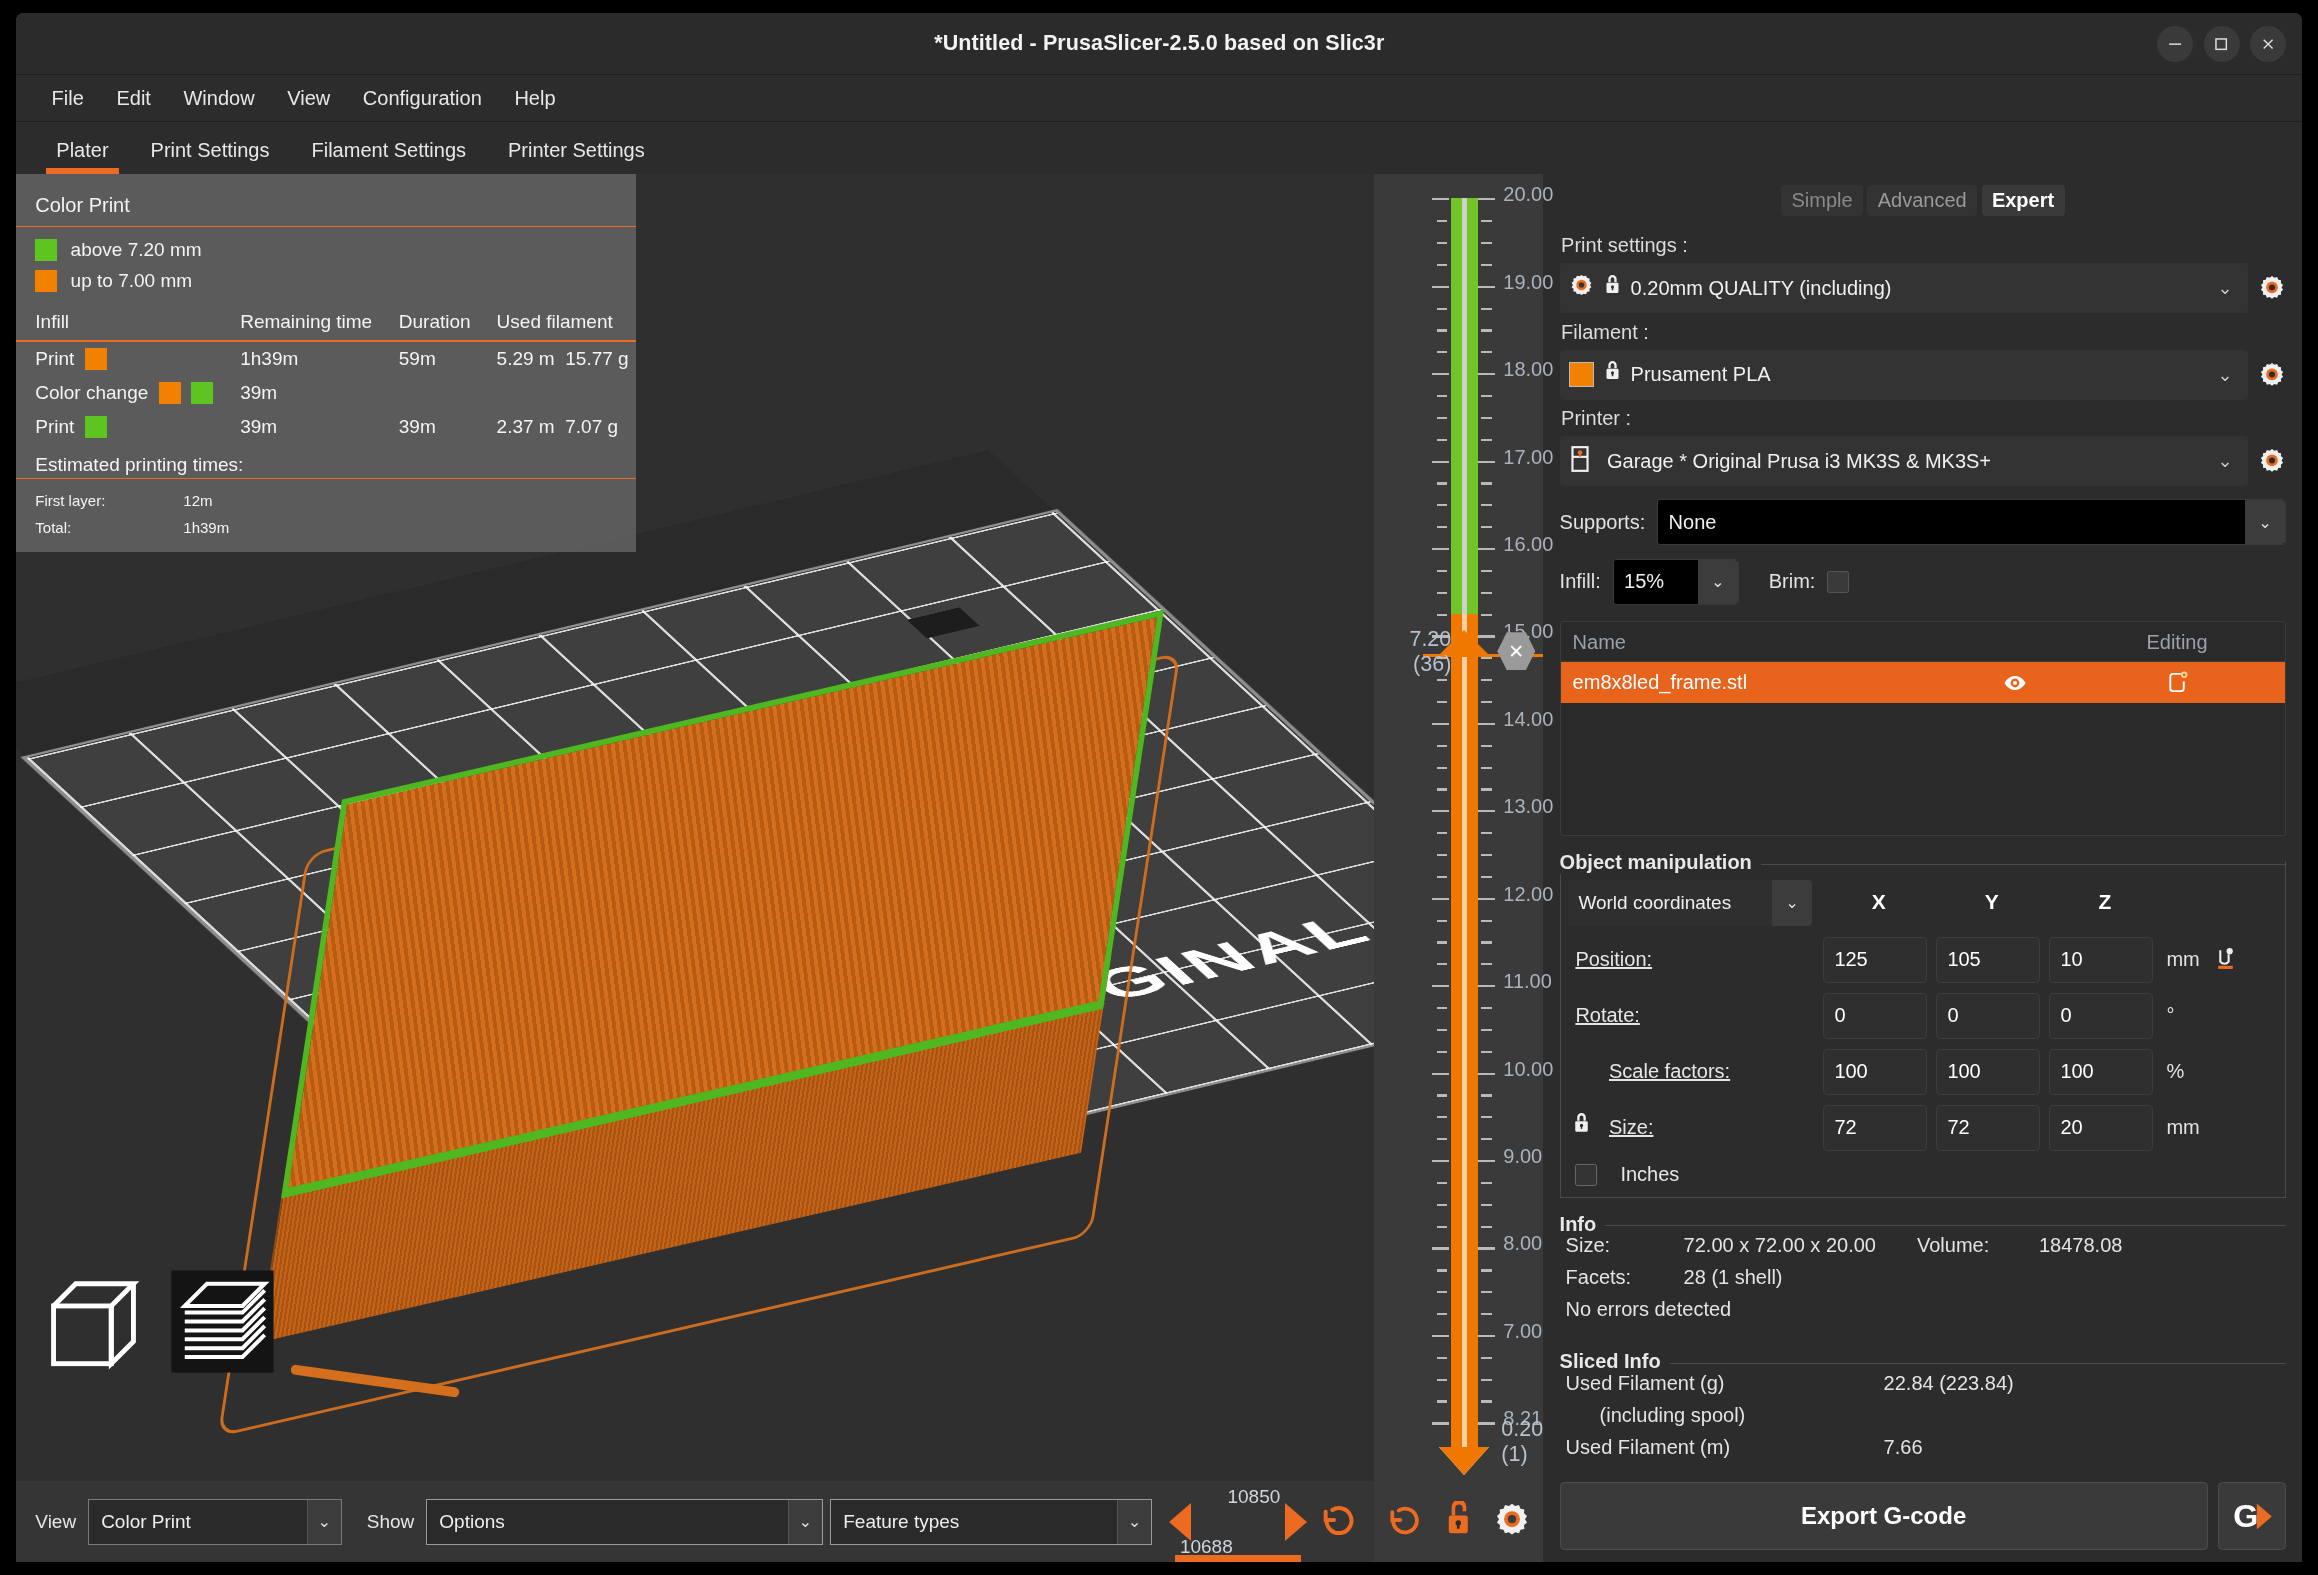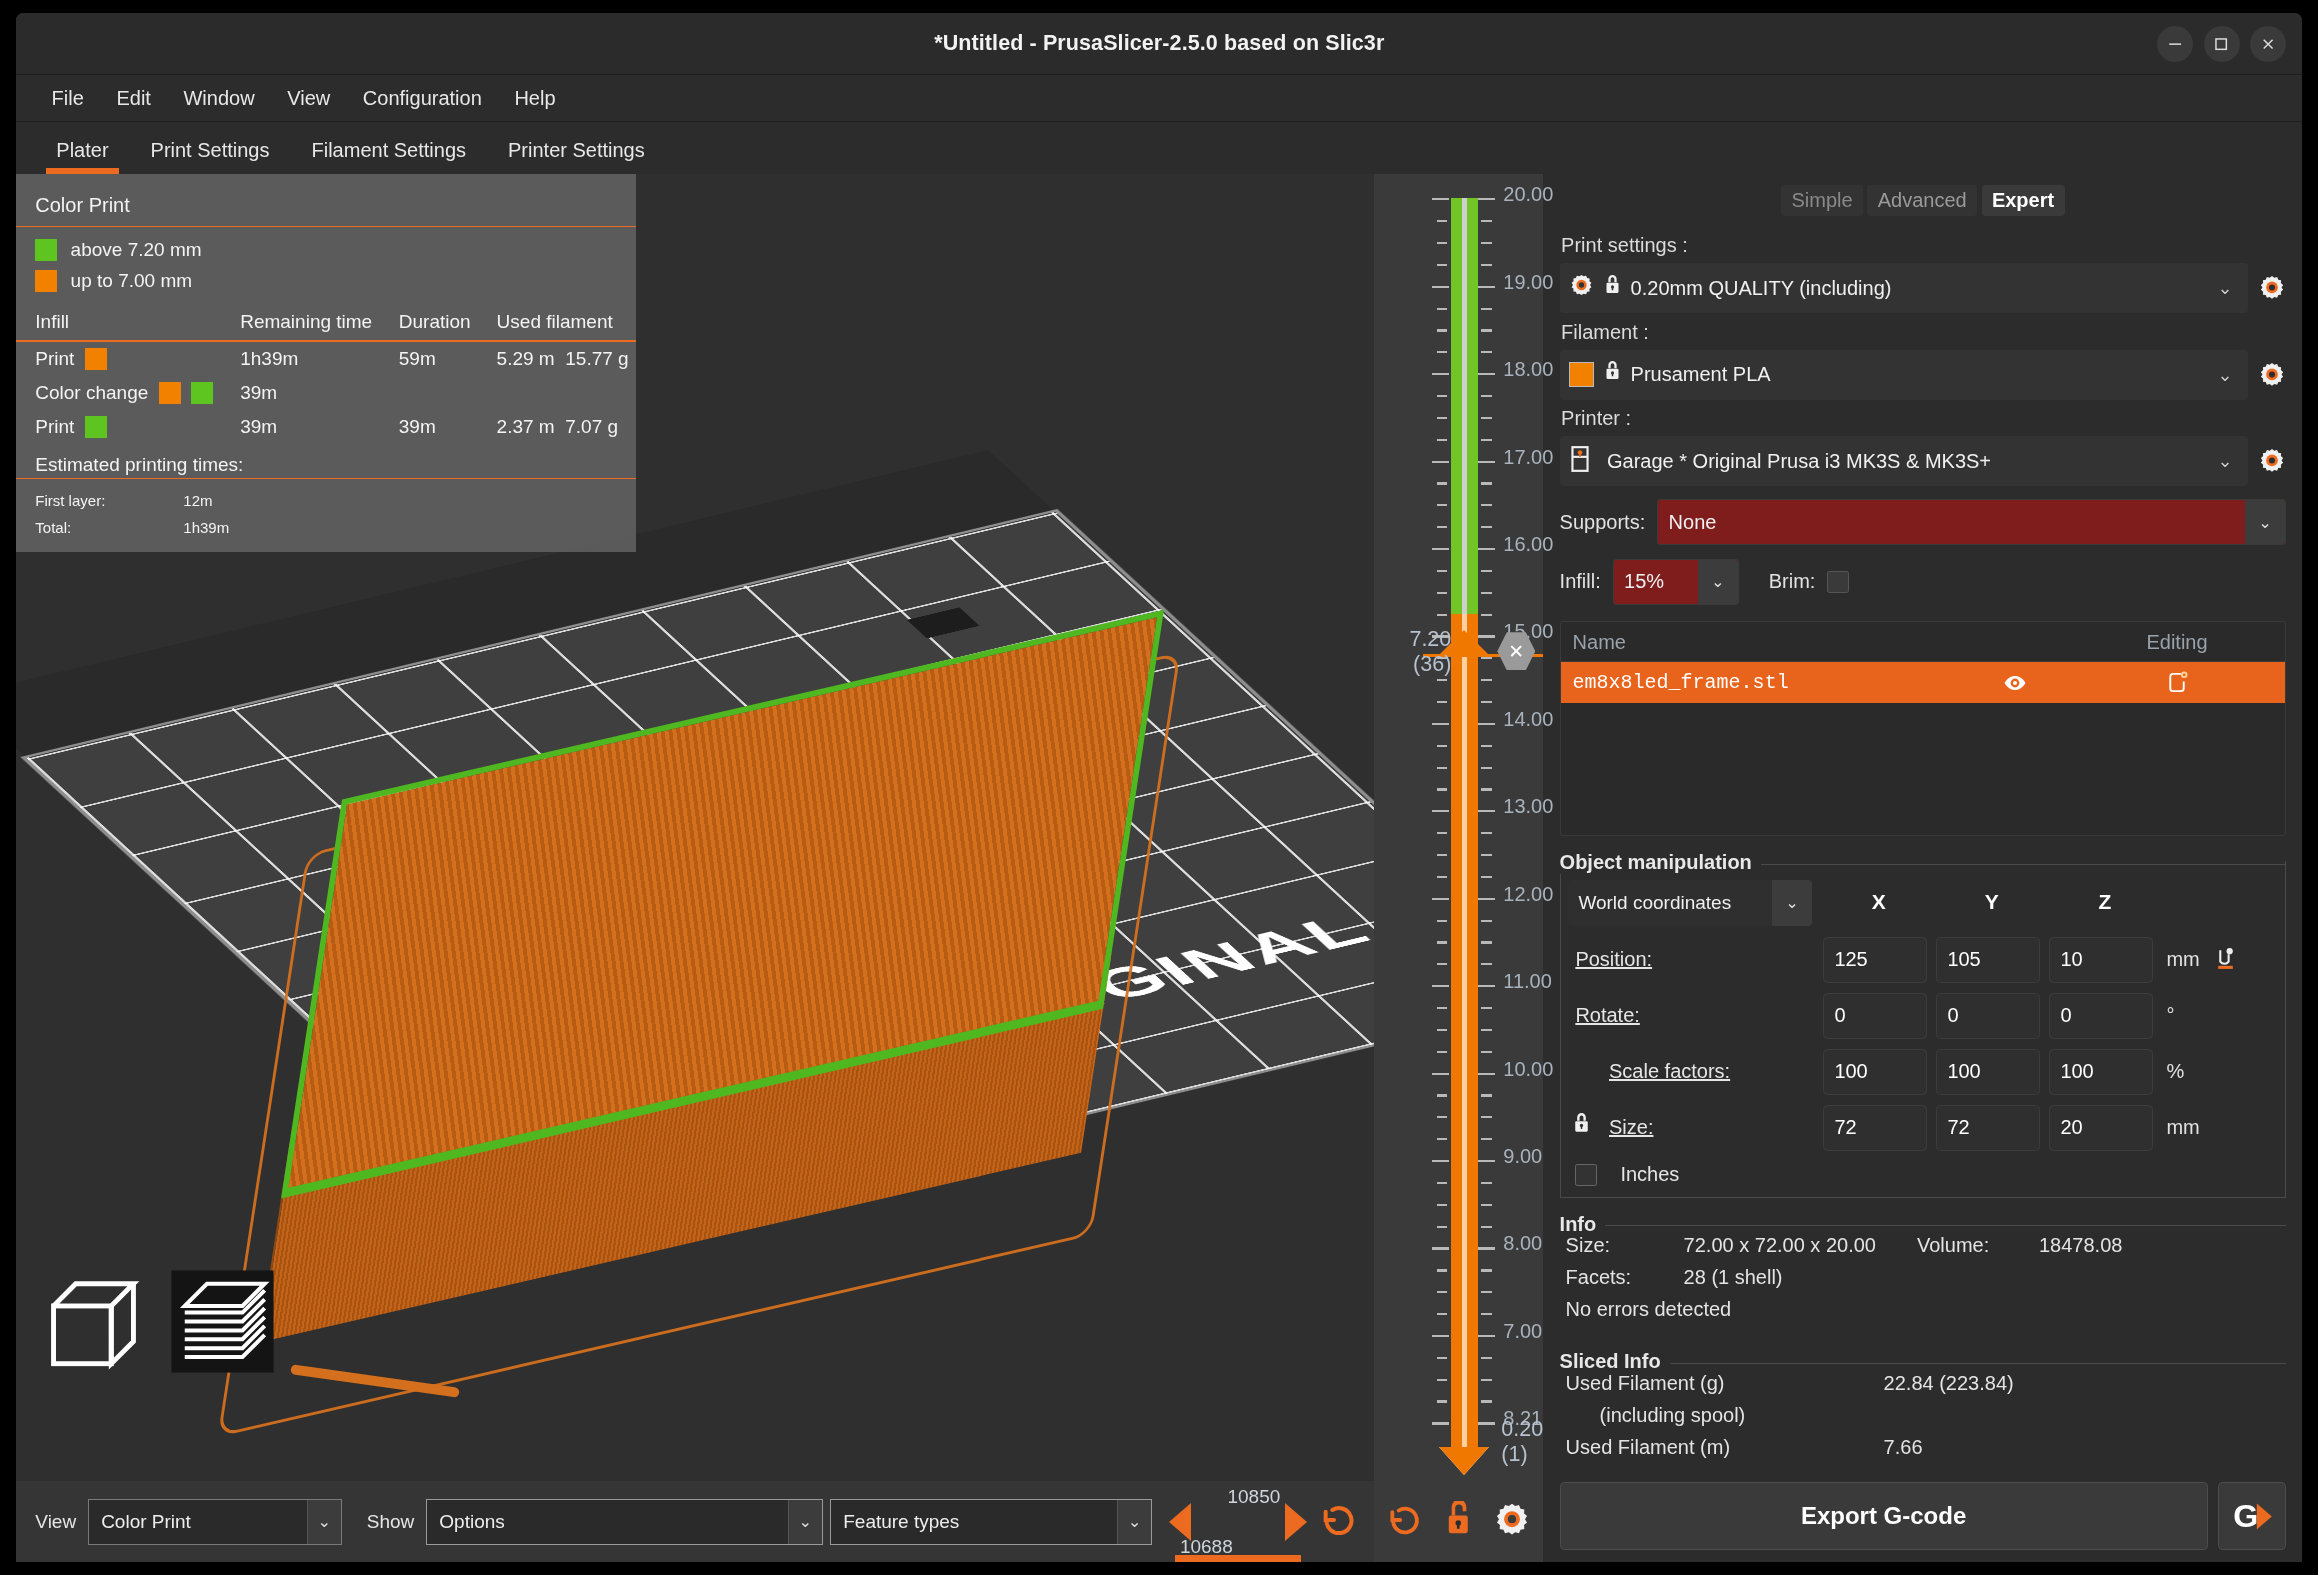--- a/index.html
+++ b/index.html
@@ -351,21 +351,21 @@
     padding: 0 9px; gap: 9px; color: #f0f0f0; font-size: 20px;
     min-width: 0;
   }
   .preset .ptxt { flex:1; overflow:hidden; white-space:nowrap; }
   .preset .chev { color:#cfcfcf; font-size: 18px; padding-right: 6px; }
   .gear-out { width: 28px; height: 28px; flex: 0 0 28px; }
 
   .srow { display: flex; align-items: center; gap: 12px; margin-top: 13.3px; }
   .srow .lbl { color: #e2e2e2; font-size: 20px; }
   .sel {
-    height: 46px; background: #7f1d1d; border-radius: 3px;
+    height: 46px; background: #000000; border-radius: 3px;
     display: flex; align-items: center; color: #f0f0f0; font-size: 20px;
     padding-left: 10.4px; border: 0.7px solid #3a3a3a;
   }
   .sel .arrow2 {
     width: 40px; height: 100%; background: #3c3c3c; margin-left: auto;
     display:flex; align-items:center; justify-content:center;
     color:#dcdcdc; font-size: 16.3px; border-radius: 0 3px 3px 0;
   }
   .sel-supports { flex: 1; }
   .sel-infill { width: 126px; }
@@ -386,21 +386,21 @@
     border-bottom: 0.7px solid #3a3a3a;
   }
   .oh-name { flex: 1; }
   .oh-eye { width: 133px; text-align:center; }
   .oh-edit { width: 192px; text-align: center; }
   .objrow {
     display: flex; align-items: center;
     background: #e8631c; color: #fff; font-size: 20px;
     padding: 7.4px 12px; height: 41px;
   }
-  .or-name { flex: 1; font-family: Liberation Mono, monospace; }
+  .or-name { flex: 1; }
   .or-eye { width: 133px; display:flex; justify-content:center; }
   .or-edit { width: 192px; display:flex; justify-content:center; }
 
   
   .group { margin-top: 15px; position: relative; }
   .group-title {
     color: #e8e8e8; font-size: 20px; font-weight: bold;
     display: inline-block; padding-right: 9px; background: #2c2c2c;
     position: relative; z-index: 2;
   }

